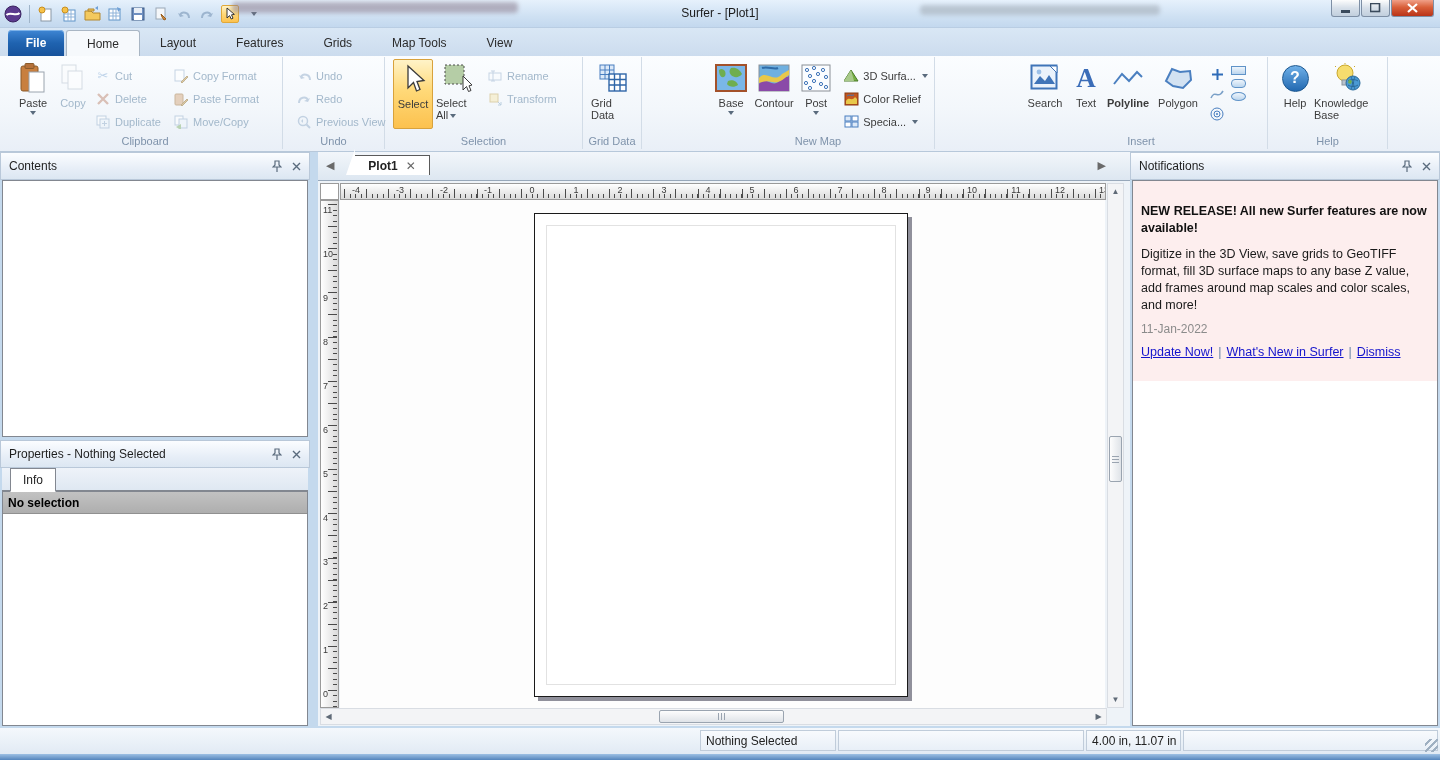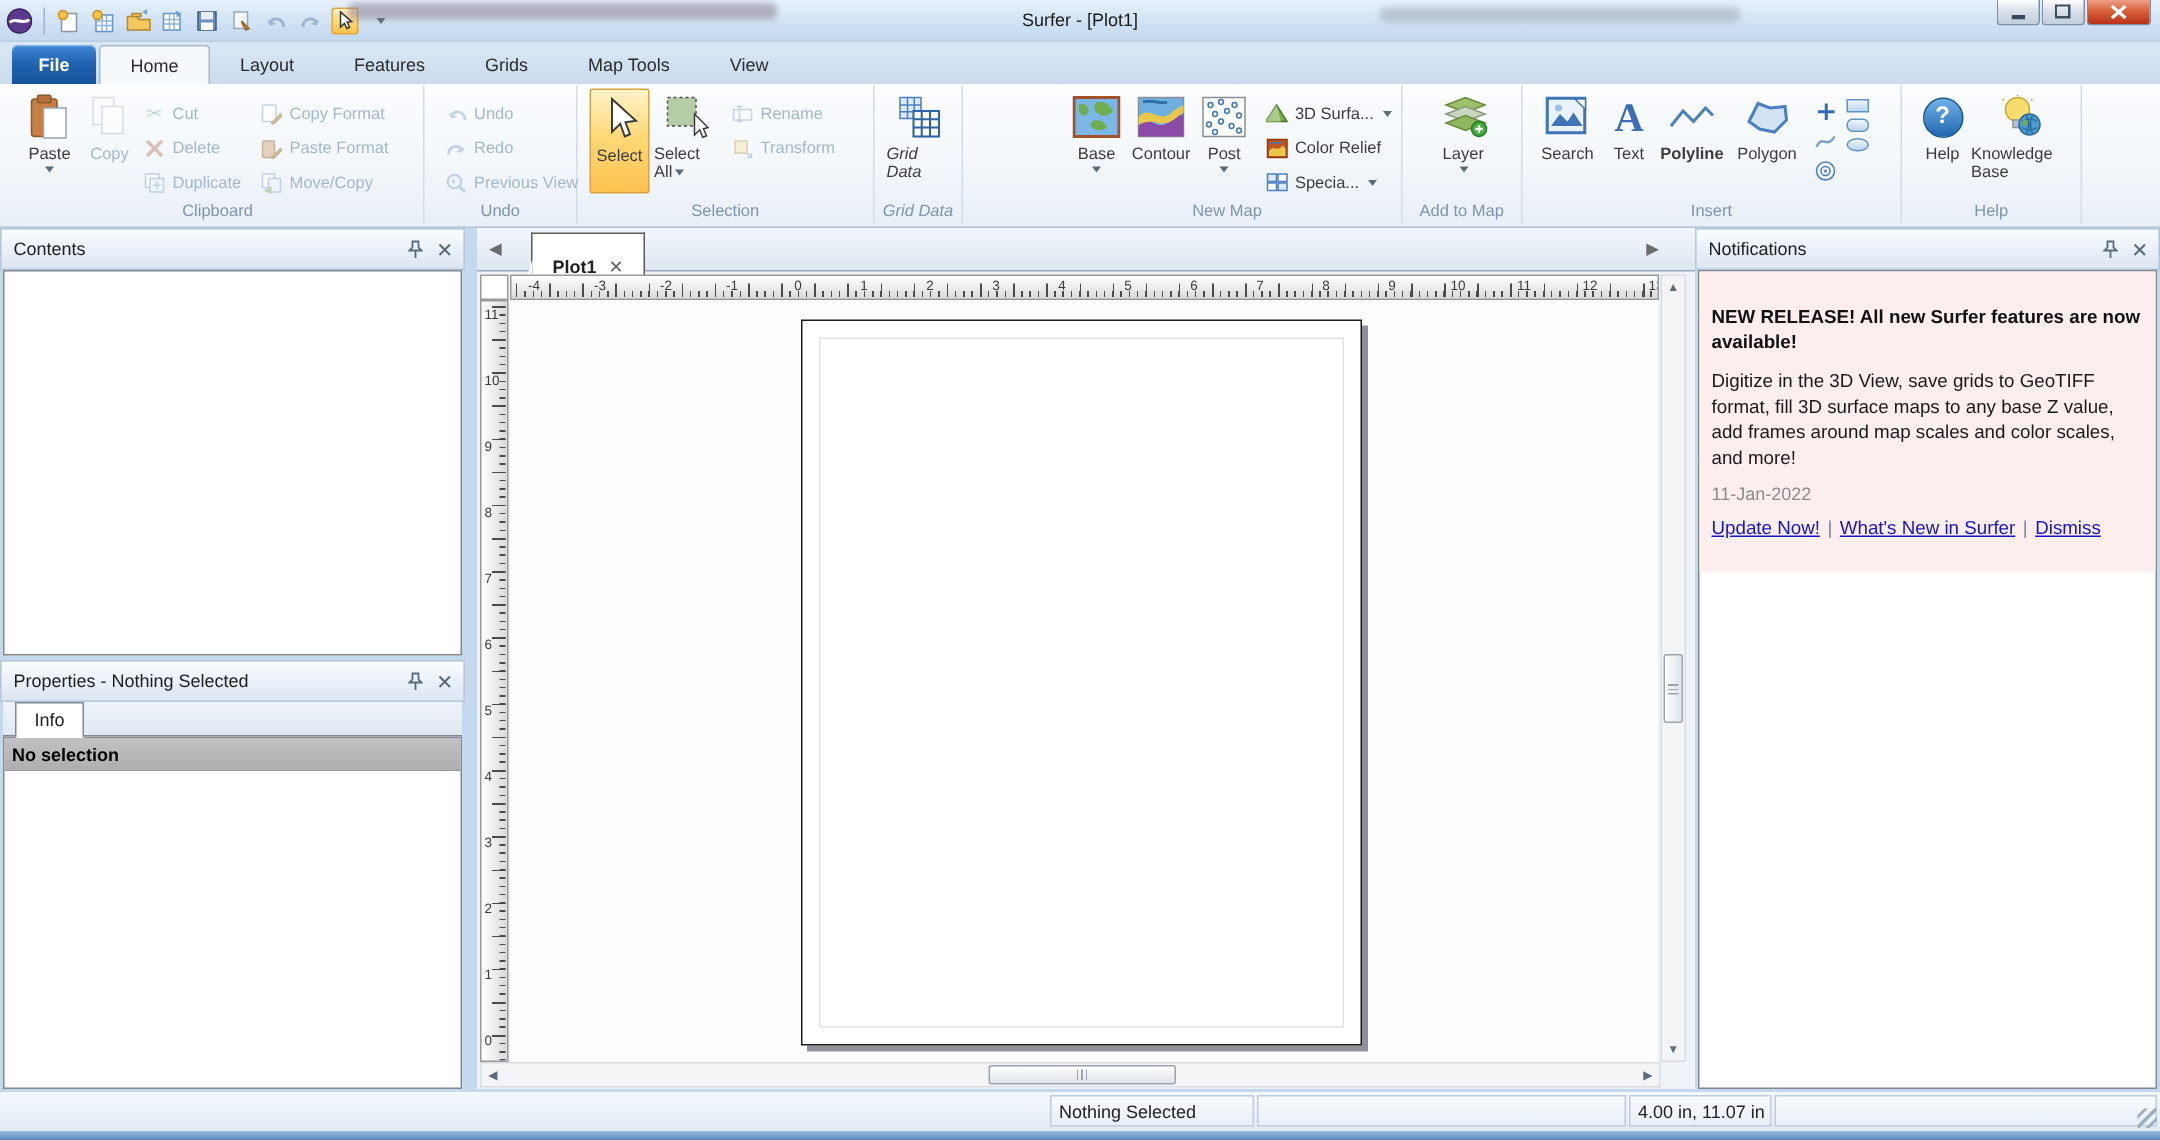--- a/index.html
+++ b/index.html
@@ -72,21 +72,21 @@
   .props-tab { position:absolute; left:10px; top:468px; width:46px; height:24px; background:#fff;
     border:1px solid #828790; border-bottom:1px solid #fff; display:flex; align-items:center; justify-content:center; z-index:2; }
   .props-tabstrip { position:absolute; left:2px; top:468px; width:306px; height:23px; background:linear-gradient(#eef3f9,#dfe8f2); border-bottom:1px solid #828790; }
   .nosel { position:absolute; left:3px; top:492px; width:304px; height:22px; background:linear-gradient(#c2c2c2,#aeaeae);
     border-bottom:1px solid #909090; font-weight:bold; display:flex; align-items:center; padding:0 5px; color:#000; }
 
   
   .center { position:absolute; left:318px; top:152px; width:812px; height:574px; background:#eef3f8; }
   .doctabbar { position:absolute; left:0; top:0; right:0; height:29px; background:linear-gradient(#f2f6fa,#dde7f1); border-bottom:1px solid #98a8ba; }
   .navarrow { position:absolute; top:7px; color:#6a6a6a; font-size:11px; }
-  .doctab { position:absolute; left:36px; top:3px; width:76px; height:44px; background:#fff;
+  .doctab { position:absolute; left:36px; top:3px; width:76px; height:20px; background:#fff;
     border:1px solid #5a5a5a; border-bottom:none; display:flex; align-items:center; justify-content:center; gap:8px; font-weight:bold;text-align:right; }
   .doctab::before { content:""; position:absolute; left:-9px; bottom:0; width:0; height:0;
     border-bottom:26px solid #fff; border-left:9px solid transparent; }
   .doctab::after { content:""; position:absolute; left:-10px; bottom:0; width:0; height:0;
     border-bottom:27px solid #5a5a5a; border-left:10px solid transparent; z-index:-1; }
   .doctab .x { font-weight:normal; color:#666; font-size:12px; }
   .corner { position:absolute; left:2px; top:31px; width:19px; height:17px; background:#fff; border:1px solid #9a9a9a; }
   .hruler { position:absolute; left:22px; top:31px; width:766px; height:17px; background:linear-gradient(#ffffff,#dadada); border:1px solid #9a9a9a; overflow:hidden; }
   .hruler .t1 { position:absolute; left:3px; right:0; bottom:1px; height:4px; background:repeating-linear-gradient(to right,#4a4a4a 0 1px,transparent 1px 5.52px); }
   .hruler .t2 { position:absolute; left:3px; right:0; bottom:1px; height:9px; background:repeating-linear-gradient(to right,#4a4a4a 0 1px,transparent 1px 22.1px); }
@@ -434,21 +434,21 @@
                 <path d="M10 10l3 3M13 10v3h-3" stroke="#8faec9" fill="none"></path>
               </svg>
             </span>
             <span>Transform</span>
           </div>
       </div>
     </div>
     <div class="rgroup-label">Selection</div>
   </div>
 
-  <div class="rgroup" style="left:583px;width:59px;font-style:italic;">
+  <div class="rgroup" style="left:583px;width:59px;">
     <div class="rgc" style="justify-content:center;width:100%;">
       <div class="bigbtn" style="width:44px;">
         <span class="bicon">
             <svg width="30" height="30">
               <rect x="2" y="2" width="14" height="14" fill="#dce9f8" stroke="#4a7fc0"></rect>
               <path d="M2 7h14M2 11.5h14M7 2v14M11.5 2v14" stroke="#4a7fc0"></path>
               <rect x="11" y="11" width="17" height="17" fill="#fff" stroke="#2f66a8" stroke-width="1.4"></rect>
               <path d="M11 16.5h17M11 22h17M16.5 11v17M22 11v17" stroke="#2f66a8" stroke-width="1.4"></path>
             </svg>
           </span>
@@ -537,38 +537,20 @@
               </svg>
             </span>
             <span>Specia...</span>
             <span class="caret"></span>
           </div>
       </div>
     </div>
     <div class="rgroup-label">New Map</div>
   </div>
 
-  <div class="rgroup" style="left:935px;width:80px;">
-    <div class="rgc" style="justify-content:center;width:100%;">
-      <div class="bigbtn" style="width:46px;">
-        <span class="bicon">
-            <svg width="34" height="30">
-              <path d="M4 7 L17 2 L30 7 L17 12 Z" fill="#9cc06a" stroke="#6a8a3a"></path>
-              <path d="M4 13 L17 8 L30 13 L17 18 Z" fill="#c9d6bf" stroke="#8a9a7a"></path>
-              <path d="M4 19 L17 14 L30 19 L17 24 Z" fill="#8fb75f" stroke="#6a8a3a"></path>
-              <circle cx="26" cy="23" r="5" fill="#3fae3f" stroke="#1f7a1f"></circle>
-              <path d="M26 20.5v5M23.5 23h5" stroke="#fff" stroke-width="1.6"></path>
-            </svg>
-          </span>
-        <span class="blabel"><span>Layer</span></span>
-        <span class="caret below"></span>
-      </div>
-    </div>
-    <div class="rgroup-label">Add to Map</div>
-  </div>
 
   <div class="rgroup" style="left:1015px;width:253px;">
     <div class="rgc" style="padding-left:6px;">
       <div class="bigbtn" style="width:48px;">
         <span class="bicon">
             <svg width="30" height="28">
               <rect x="1.5" y="1.5" width="25" height="23" fill="#eaf2fb" stroke="#3f74b8" stroke-width="2"></rect>
               <path d="M4 20l6-8 5 5 4-6 6 9z" fill="#3f74b8"></path>
               <circle cx="9" cy="8" r="2.4" fill="#9cc0e8"></circle>
               <path d="M20 2l7 7V2z" fill="#fff" stroke="#3f74b8"></path>

